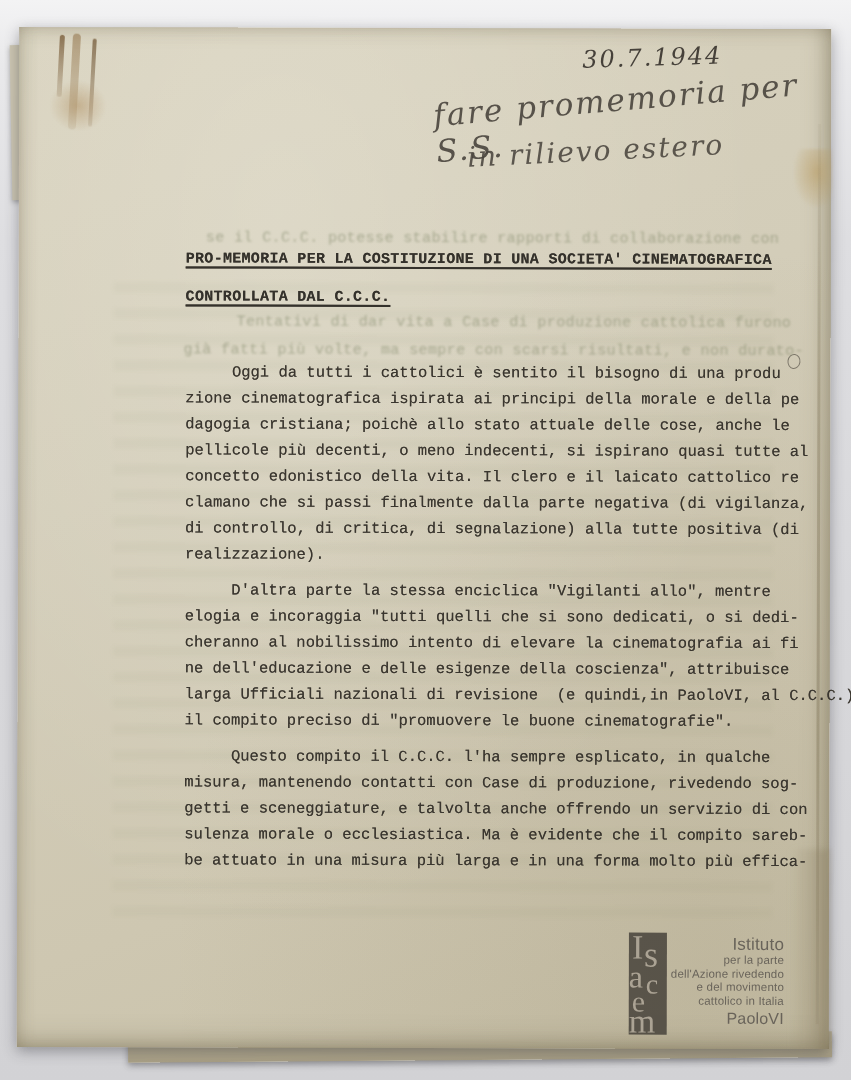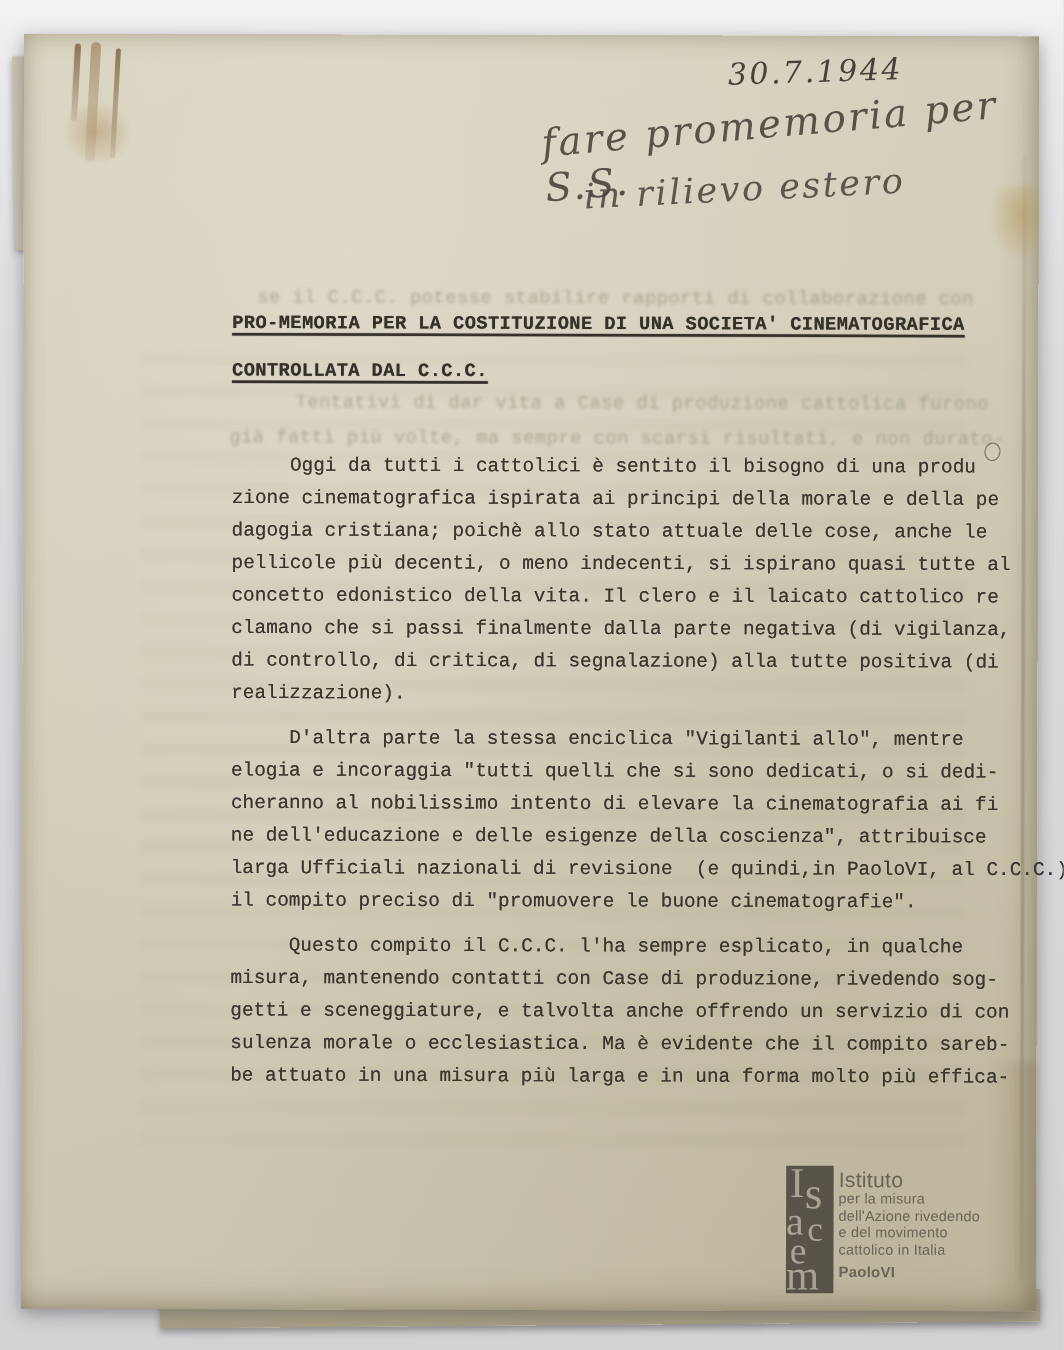--- a/index.html
+++ b/index.html
@@ -73,24 +73,24 @@
   
   .watermark{position:absolute;left:612px;top:904px;width:226px;height:104px;}
   .wm-box{position:absolute;left:0;top:0;width:38px;height:102px;background:rgba(74,69,61,.88);overflow:hidden;}
   .wl{position:absolute;font-family:"Liberation Serif","DejaVu Serif",serif;color:#aba394;line-height:1;}
   .wl0{left:3px;top:-2px;font-size:34px;}
   .wl1{left:15px;top:4px;font-size:36px;}
   .wl2{left:0px;top:28px;font-size:32px;}
   .wl3{left:17px;top:38px;font-size:28px;}
   .wl4{left:3px;top:54px;font-size:30px;}
   .wl5{left:0px;top:72px;font-size:34px;}
-  .wm-text{position:absolute;left:42px;top:2px;color:rgba(100,95,86,.95);}
+  .wm-text{position:absolute;left:42px;top:2px;color:rgba(100,95,86,.95);text-align:right;}
   .wm-line{font-size:11.5px;line-height:13.5px;letter-spacing:.2px;}
   .wm-line0{font-size:17px;line-height:19px;}
-  .wm-line5{font-size:12px;line-height:19px;margin-top:1px;font-weight:bold;}
+  .wm-line5{font-size:16px;line-height:19px;margin-top:1px;}
 </style>
 </head>
 <body>
 
 <div class="scene">
   <div class="sheet-left"></div>
   <div class="sheet-bottom"></div>
 
   <div class="paper">
     <div class="stain-topleft">
@@ -151,21 +151,21 @@
       <div class="wm-box" id="wm-box">
           <span class="wl wl0">I</span>
           <span class="wl wl1">s</span>
           <span class="wl wl2">a</span>
           <span class="wl wl3">c</span>
           <span class="wl wl4">e</span>
           <span class="wl wl5">m</span>
         </div>
       <div class="wm-text" id="wm-text">
           <div class="wm-line wm-line0">Istituto</div>
-          <div class="wm-line wm-line1">per la misura</div>
+          <div class="wm-line wm-line1">per la parte</div>
           <div class="wm-line wm-line2">dell'Azione rivedendo</div>
           <div class="wm-line wm-line3">e del movimento</div>
           <div class="wm-line wm-line4">cattolico in Italia</div>
           <div class="wm-line wm-line5">PaoloVI</div>
         </div>
     </div>
   </div>
 </div>
 
 </body></html>

